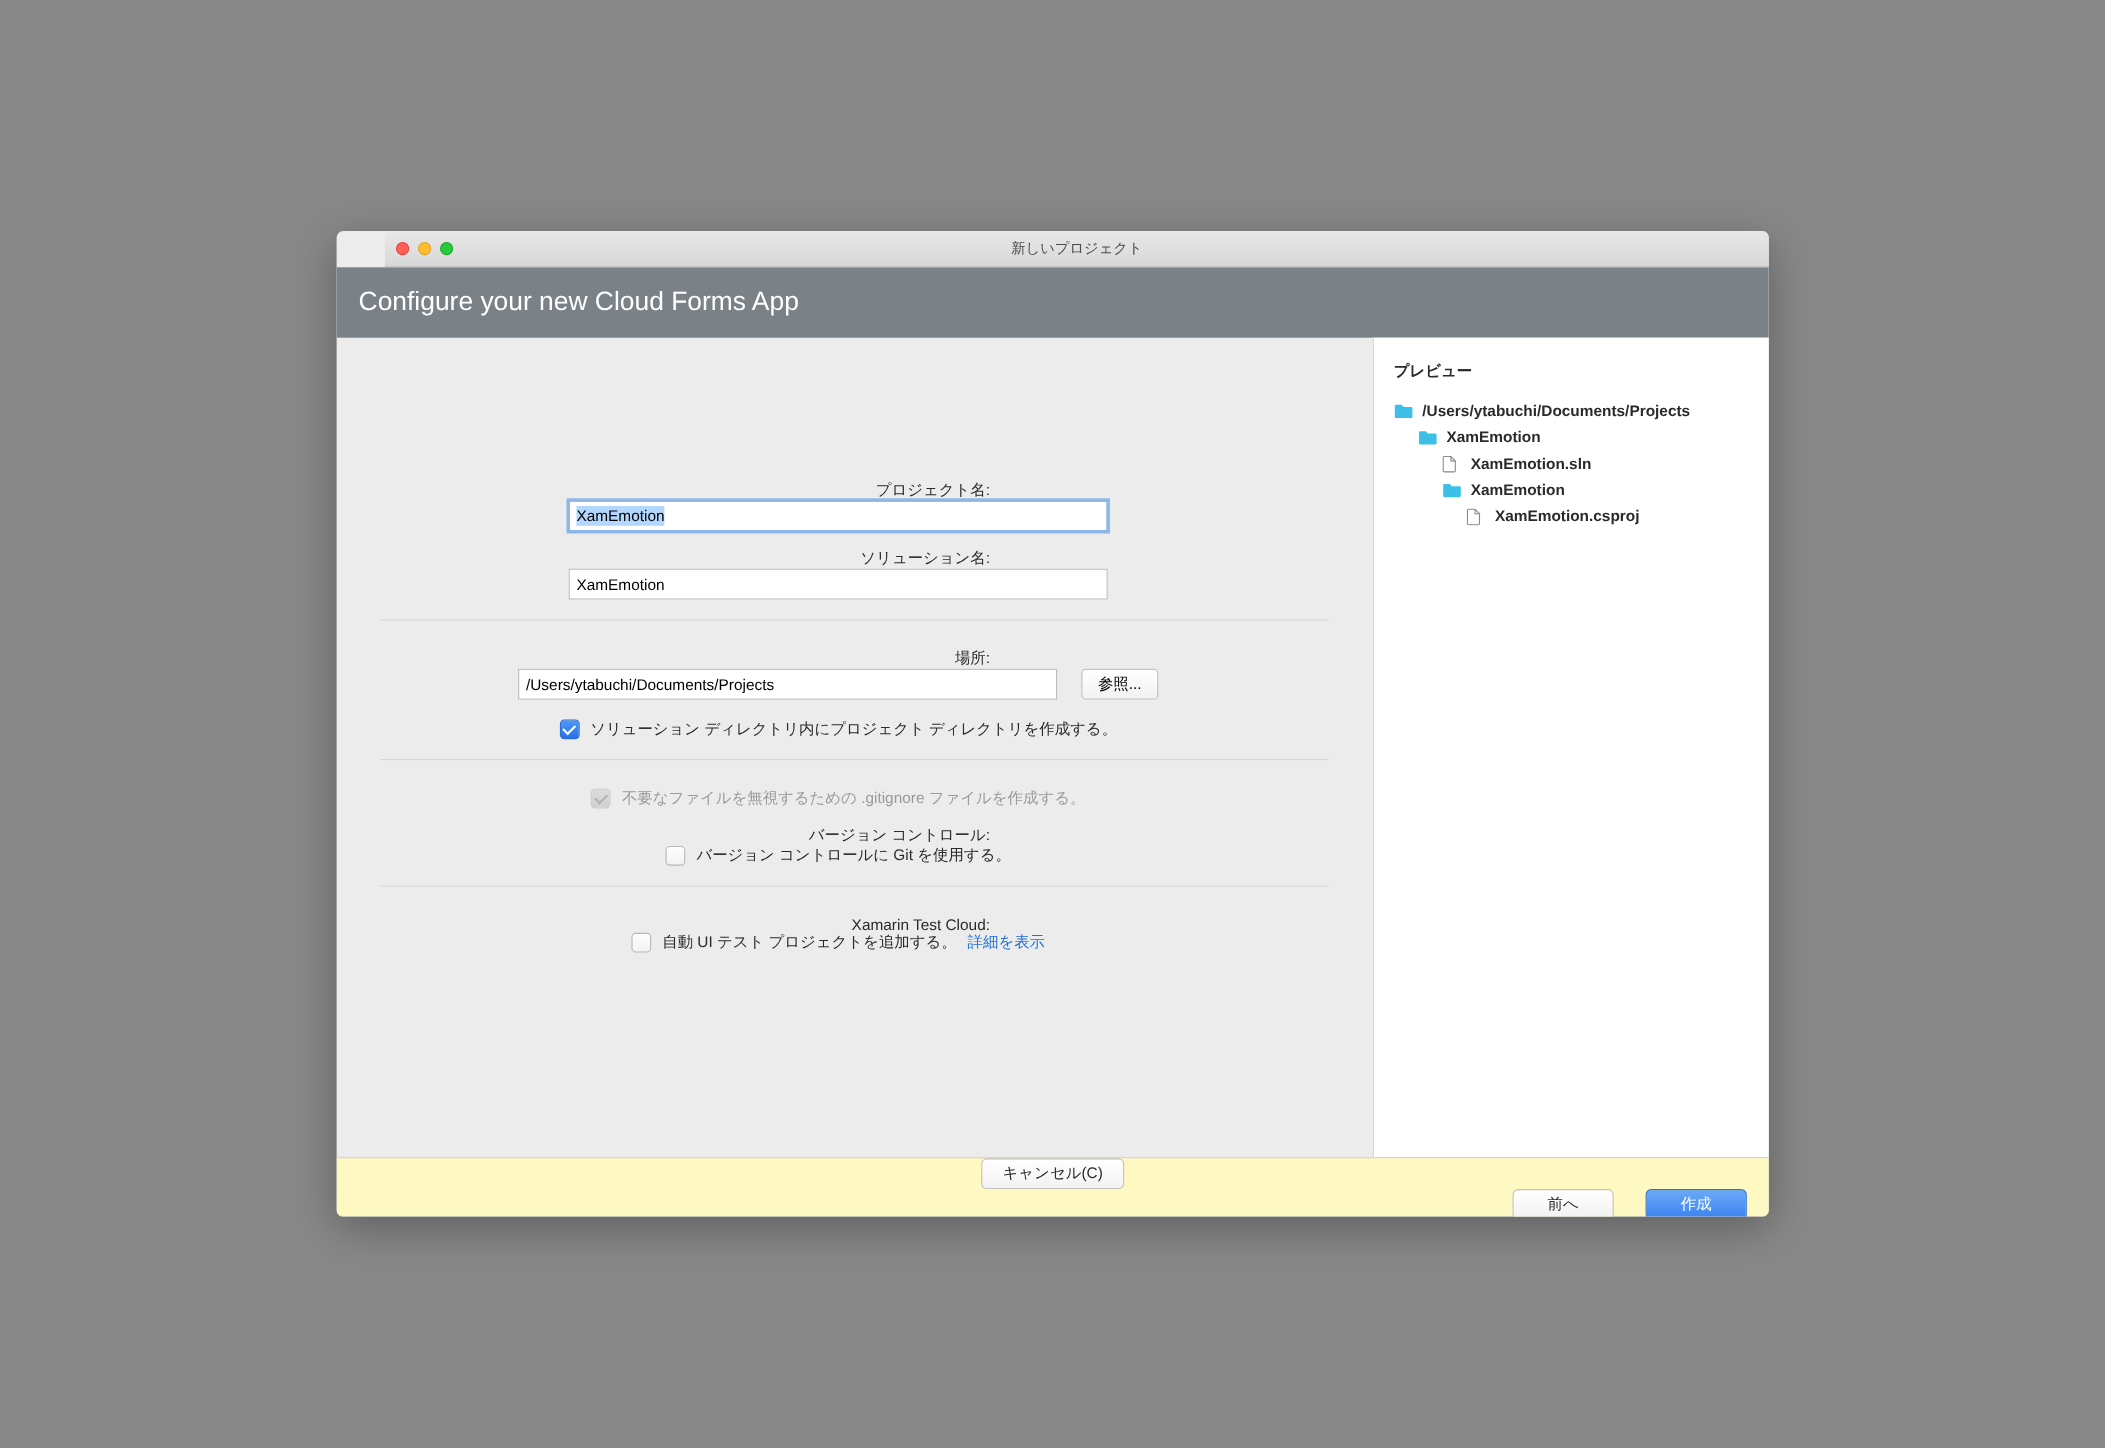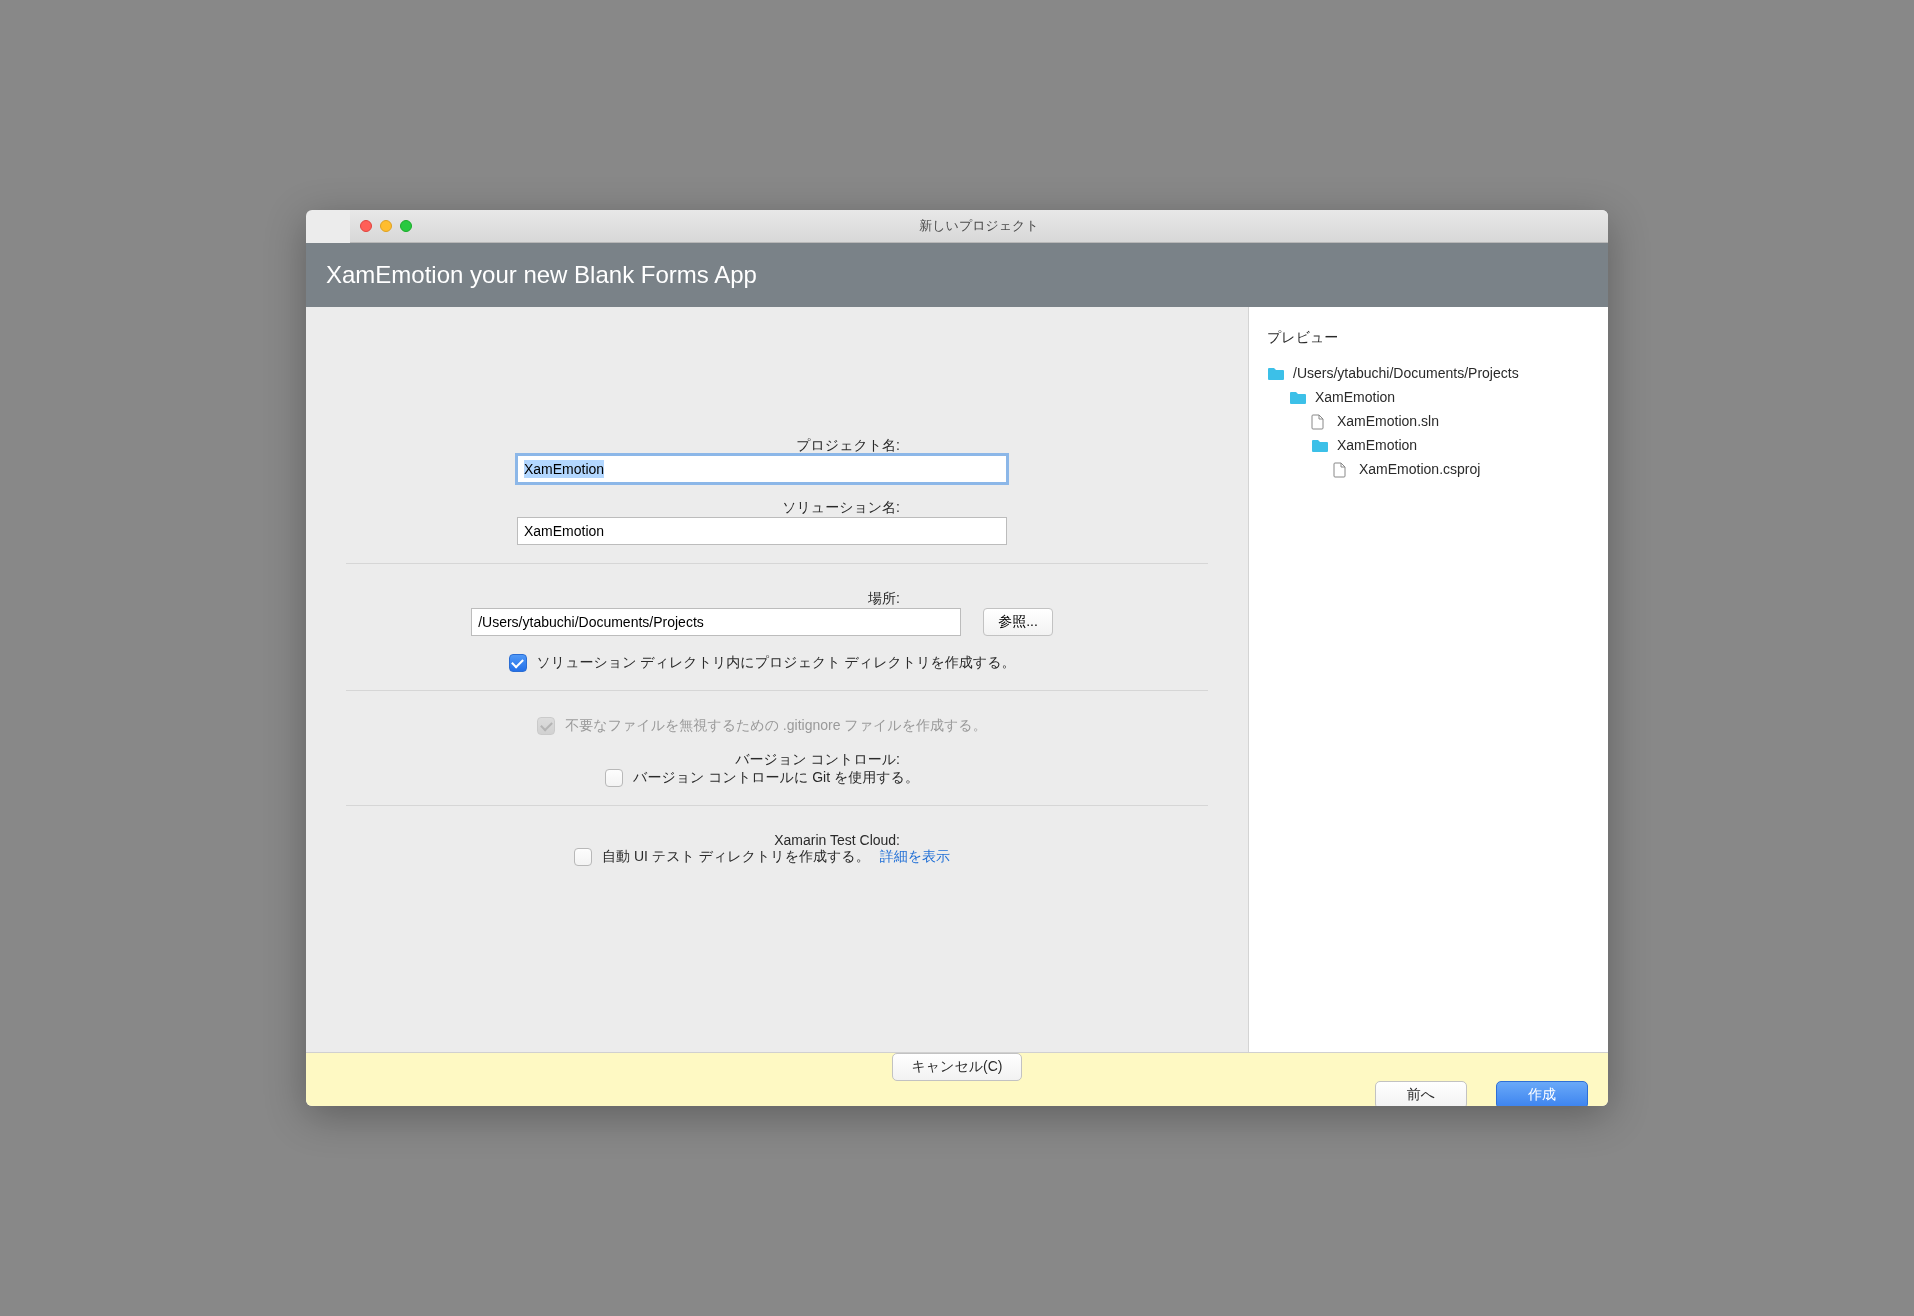--- a/index.html
+++ b/index.html
@@ -60,20 +60,21 @@
     .form-area {
       flex: 1;
       padding: 40px 10px 20px 10px;
       overflow: auto;
     }
     .preview-area {
       width: 360px;
       background: #ffffff;
       border-left: 1px solid #d4d4d4;
       padding: 22px 18px;
+      font-weight: bold;
     }
     .form-row {
       display: flex;
       align-items: center;
       margin-bottom: 16px;
       flex-direction: column;
     }
     .form-label {
       width: 270px;
       text-align: right;
@@ -239,21 +240,21 @@
   <div class="titlebar">
     <div class="traffic-lights">
       <div class="tl red"></div>
       <div class="tl yellow"></div>
       <div class="tl green"></div>
     </div>
     <div class="window-title">新しいプロジェクト</div>
   </div>
 
   <div class="header-banner">
-    <span>XamEmotion your new Blank Forms App</span>
+    <span>Configure your new Cloud Forms App</span>
   </div>
 
   <div class="content-area">
 
     <div class="form-area">
 
       <div style="height:90px"></div>
 
       <div class="form-row">
         <div class="form-label">プロジェクト名:</div>
@@ -307,21 +308,21 @@
           <span class="checkbox-label">バージョン コントロールに Git を使用する。</span>
         </div>
       </div>
 
       <div class="divider"></div>
 
       <div class="form-row">
         <div class="form-label">Xamarin Test Cloud:</div>
         <div class="form-field checkbox-row">
           <div class="mac-checkbox"></div>
-          <span class="checkbox-label">自動 UI テスト ディレクトリを作成する。</span>
+          <span class="checkbox-label">自動 UI テスト プロジェクトを追加する。</span>
           <a class="link">詳細を表示</a>
         </div>
       </div>
 
     </div>
 
     <div class="preview-area">
       <div class="preview-title">プレビュー</div>
       <div class="tree">
 

